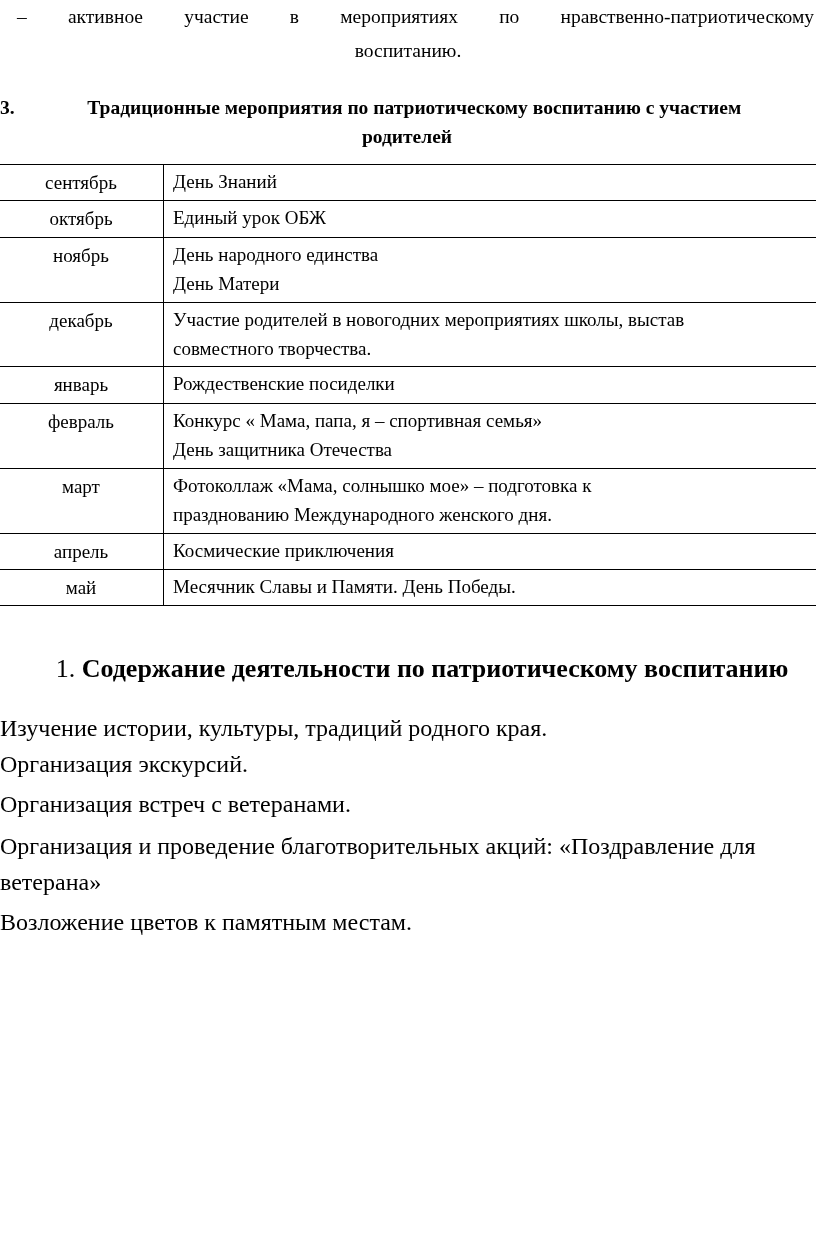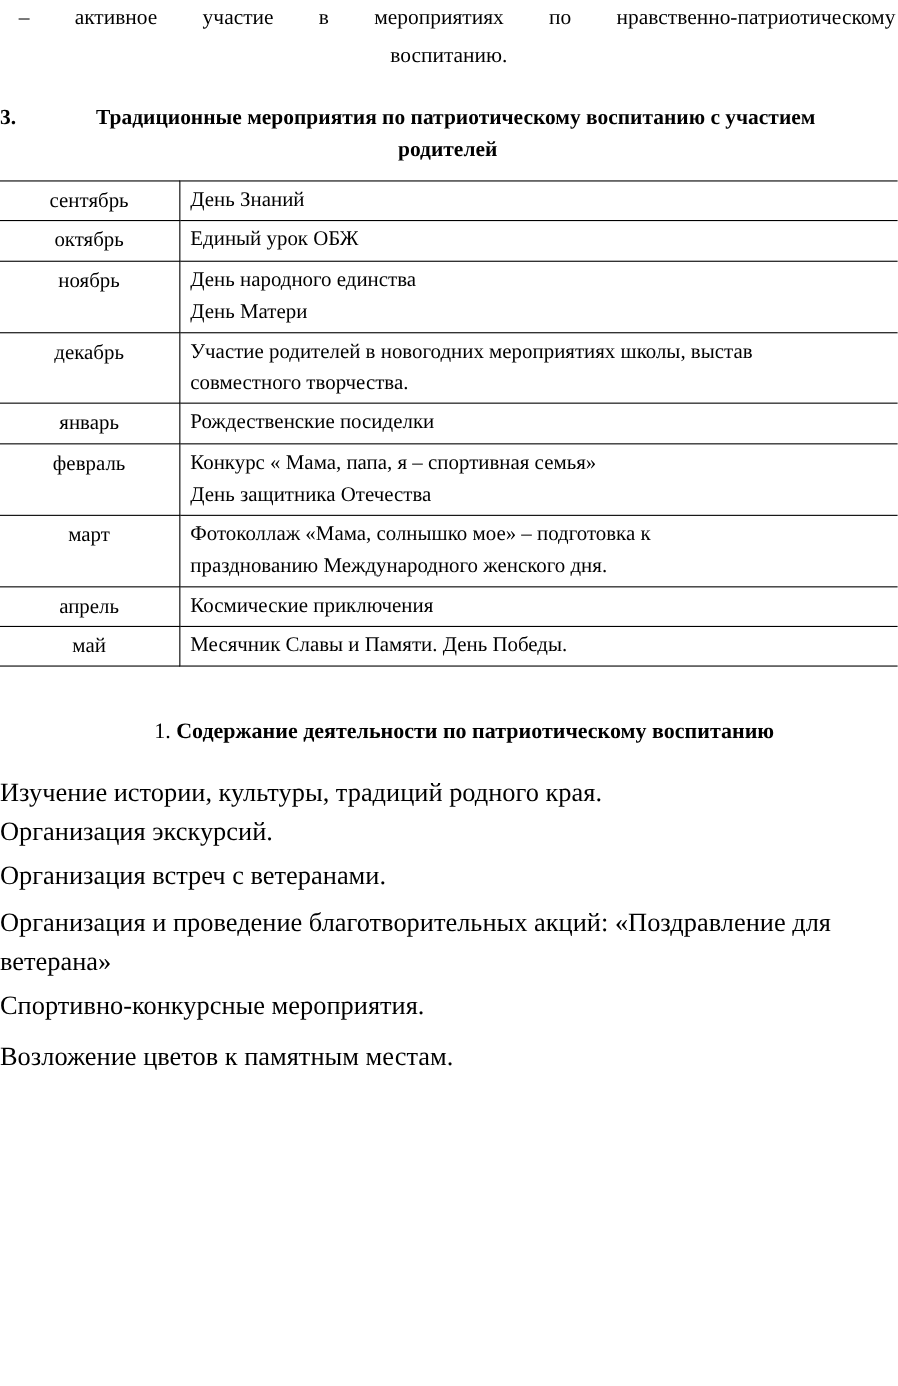--- a/index.html
+++ b/index.html
@@ -74,21 +74,21 @@
     padding-top: 3px;
   }
   table.events td.desc {
     padding-left: 9px;
   }
   table.events td.desc .line {
     display: block;
     white-space: nowrap;
   }
   .list-heading {
-    font-size: 20px;
+    font-size: 26px;
     font-weight: bold;
     margin: 48px 0 0 0;
     text-align: center;
     padding-left: 30px;
   }
   .list-heading .num {
     font-weight: normal;
   }
   .body-list {
     margin: 26px 0 0 0;
@@ -186,18 +186,17 @@
       <span class="num">1.</span>
       <span>Содержание деятельности по патриотическому воспитанию</span>
     </p>
 
     <div class="body-list">
       <span class="item tight">Изучение истории, культуры, традиций родного края.</span>
       <span class="item tight">Организация экскурсий.</span>
       <span class="item">Организация встреч с ветеранами.</span>
       <span class="item tight">Организация и проведение благотворительных акций: «Поздравление для</span>
       <span class="item tight">ветерана»</span>
-      <span class="item">Спортивно-конкурсные мероприятия.</span>
       <span class="item">Возложение цветов к памятным местам.</span>
     </div>
 
   </div>
 </div>
 
 </body></html>

